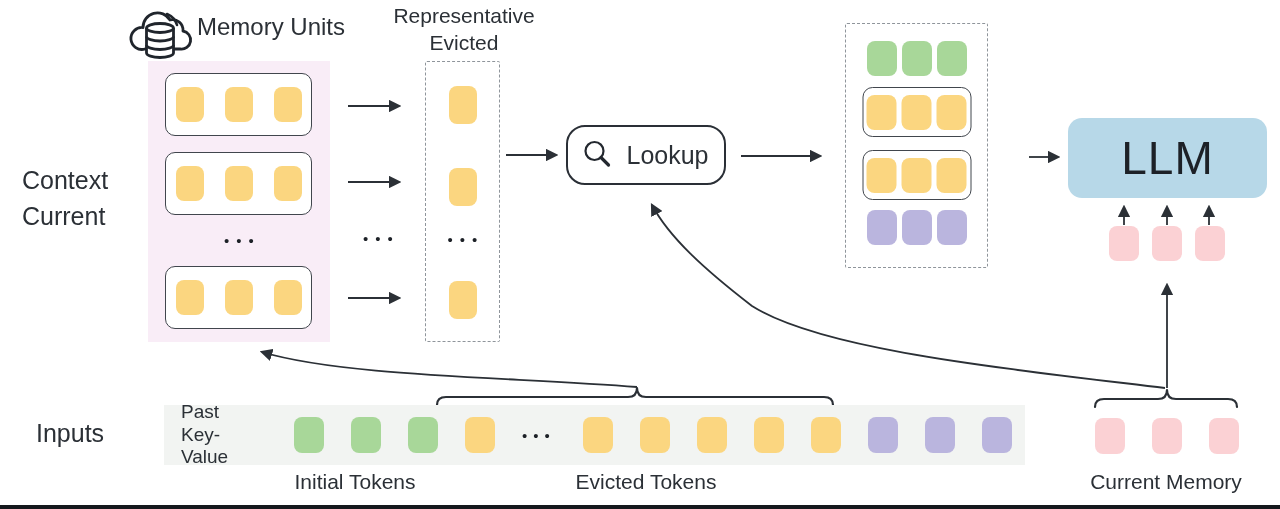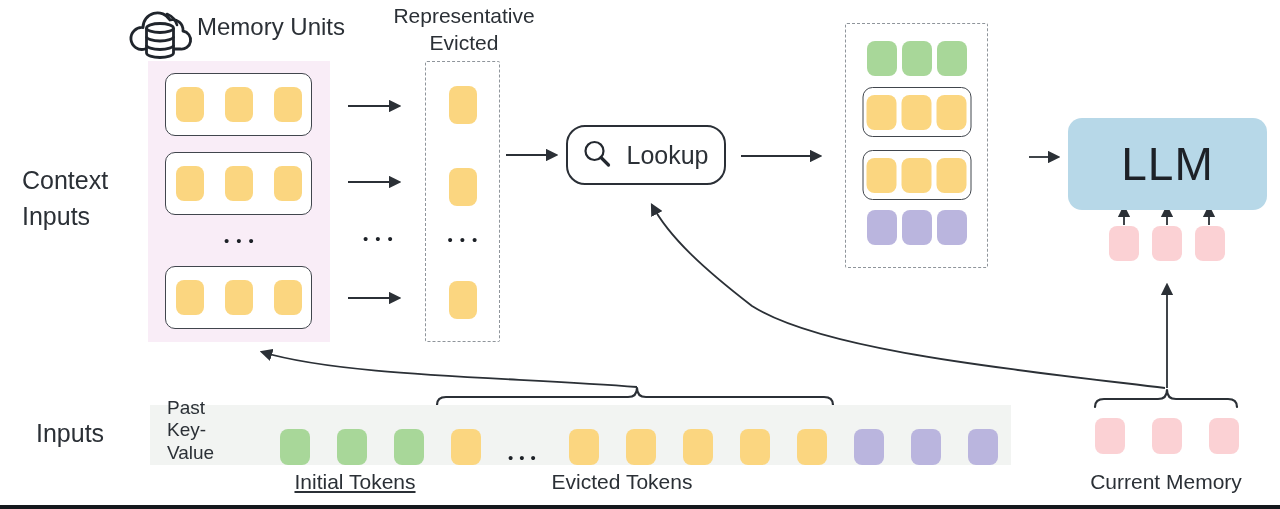--- a/index.html
+++ b/index.html
@@ -54,28 +54,28 @@
 
   
   .cache-box{left:845px;top:23px;width:143px;height:245px;box-sizing:border-box;
              border:1.5px dashed var(--dash_border,#8f959b);border-radius:2px;}
   .c-row{position:absolute;left:0;right:0;display:flex;justify-content:center;gap:5px;}
   .c-wrap{position:absolute;left:50%;transform:translateX(-50%);width:109px;height:50px;
           background:#fff;border:1.3px solid #41464d;border-radius:10px;box-sizing:border-box;
           display:flex;align-items:center;justify-content:center;gap:5px;}
 
   
-  .llm-box{left:1068px;top:118px;width:199px;height:92px;background:var(--llm_blue,#b7d8e8);
+  .llm-box{left:1068px;top:118px;width:199px;height:80px;background:var(--llm_blue,#b7d8e8);
            border-radius:14px;display:flex;align-items:center;justify-content:center;
            font-size:46px;letter-spacing:1px;color:#1d2127;}
   .llm-tokens{left:1109px;top:226px;display:flex;gap:13px;}
 
   
-  .bar{left:150px;top:405px;width:861px;height:60px;background:var(--bar_bg,#f2f4f2);
-       display:flex;align-items:flex-end;gap:27px;padding-left:17px;box-sizing:border-box;}
+  .bar{left:164px;top:405px;width:861px;height:60px;background:var(--bar_bg,#f2f4f2);
+       display:flex;align-items:center;gap:27px;padding-left:17px;box-sizing:border-box;}
   .pastkv{width:86px;flex:0 0 auto;font-size:19px;line-height:1.2;}
   .bar-dots{width:34px;text-align:center;text-indent:0;letter-spacing:6px;flex:0 0 auto;}
   .current-group{left:1095px;top:418px;display:flex;gap:27px;}
 
   .bottom-rule{left:0;top:505px;width:1280px;height:4px;background:#15181d;}
 </style>
 </head>
 <body>
 
 <div class="canvas">
@@ -107,21 +107,21 @@
     <path d="M38,13 Q46,16.5 48,24" fill="none" stroke="#20252c" stroke-width="2.6" stroke-linecap="round"></path>
     <path d="M17.5,27 V52 A13.5,4.5 0 0 0 44.5,52 V27" fill="#ffffff" stroke="#20252c" stroke-width="2.8"></path>
     <path d="M17.5,35.5 A13.5,4.5 0 0 0 44.5,35.5 M17.5,44 A13.5,4.5 0 0 0 44.5,44" fill="none" stroke="#20252c" stroke-width="2.8"></path>
     <ellipse cx="31" cy="27" rx="13.5" ry="4.5" fill="#ffffff" stroke="#20252c" stroke-width="2.8"></ellipse>
   </svg>
 
   <div class="abs memu-label">Memory Units</div>
   <div class="abs rep-label pre">Representative
 Evicted</div>
   <div class="abs ctx-label pre">Context
-Inputs</div>
+Current</div>
 
   <div class="abs pink-box">
     <div class="m-row" style="top:12px;">
       <span class="tk mm y"></span>
         <span class="tk mm y"></span>
         <span class="tk mm y"></span>
     </div>
     <div class="m-row" style="top:91px;">
       <span class="tk mm y"></span>
         <span class="tk mm y"></span>
@@ -201,18 +201,18 @@
     <span class="tk bb p"></span>
       <span class="tk bb p"></span>
       <span class="tk bb p"></span>
   </div>
   <div class="abs current-group">
     <span class="tk bb r"></span>
       <span class="tk bb r"></span>
       <span class="tk bb r"></span>
   </div>
 
-  <div class="abs grp-label" style="left:355px;text-decoration:underline;">Initial Tokens</div>
-  <div class="abs grp-label" style="left:622px;text-align:right;">Evicted Tokens</div>
+  <div class="abs grp-label" style="left:355px;">Initial Tokens</div>
+  <div class="abs grp-label" style="left:646px;text-align:right;">Evicted Tokens</div>
   <div class="abs grp-label" style="left:1166px;">Current Memory</div>
 
   <div class="abs bottom-rule"></div>
 </div>
 
 </body></html>

